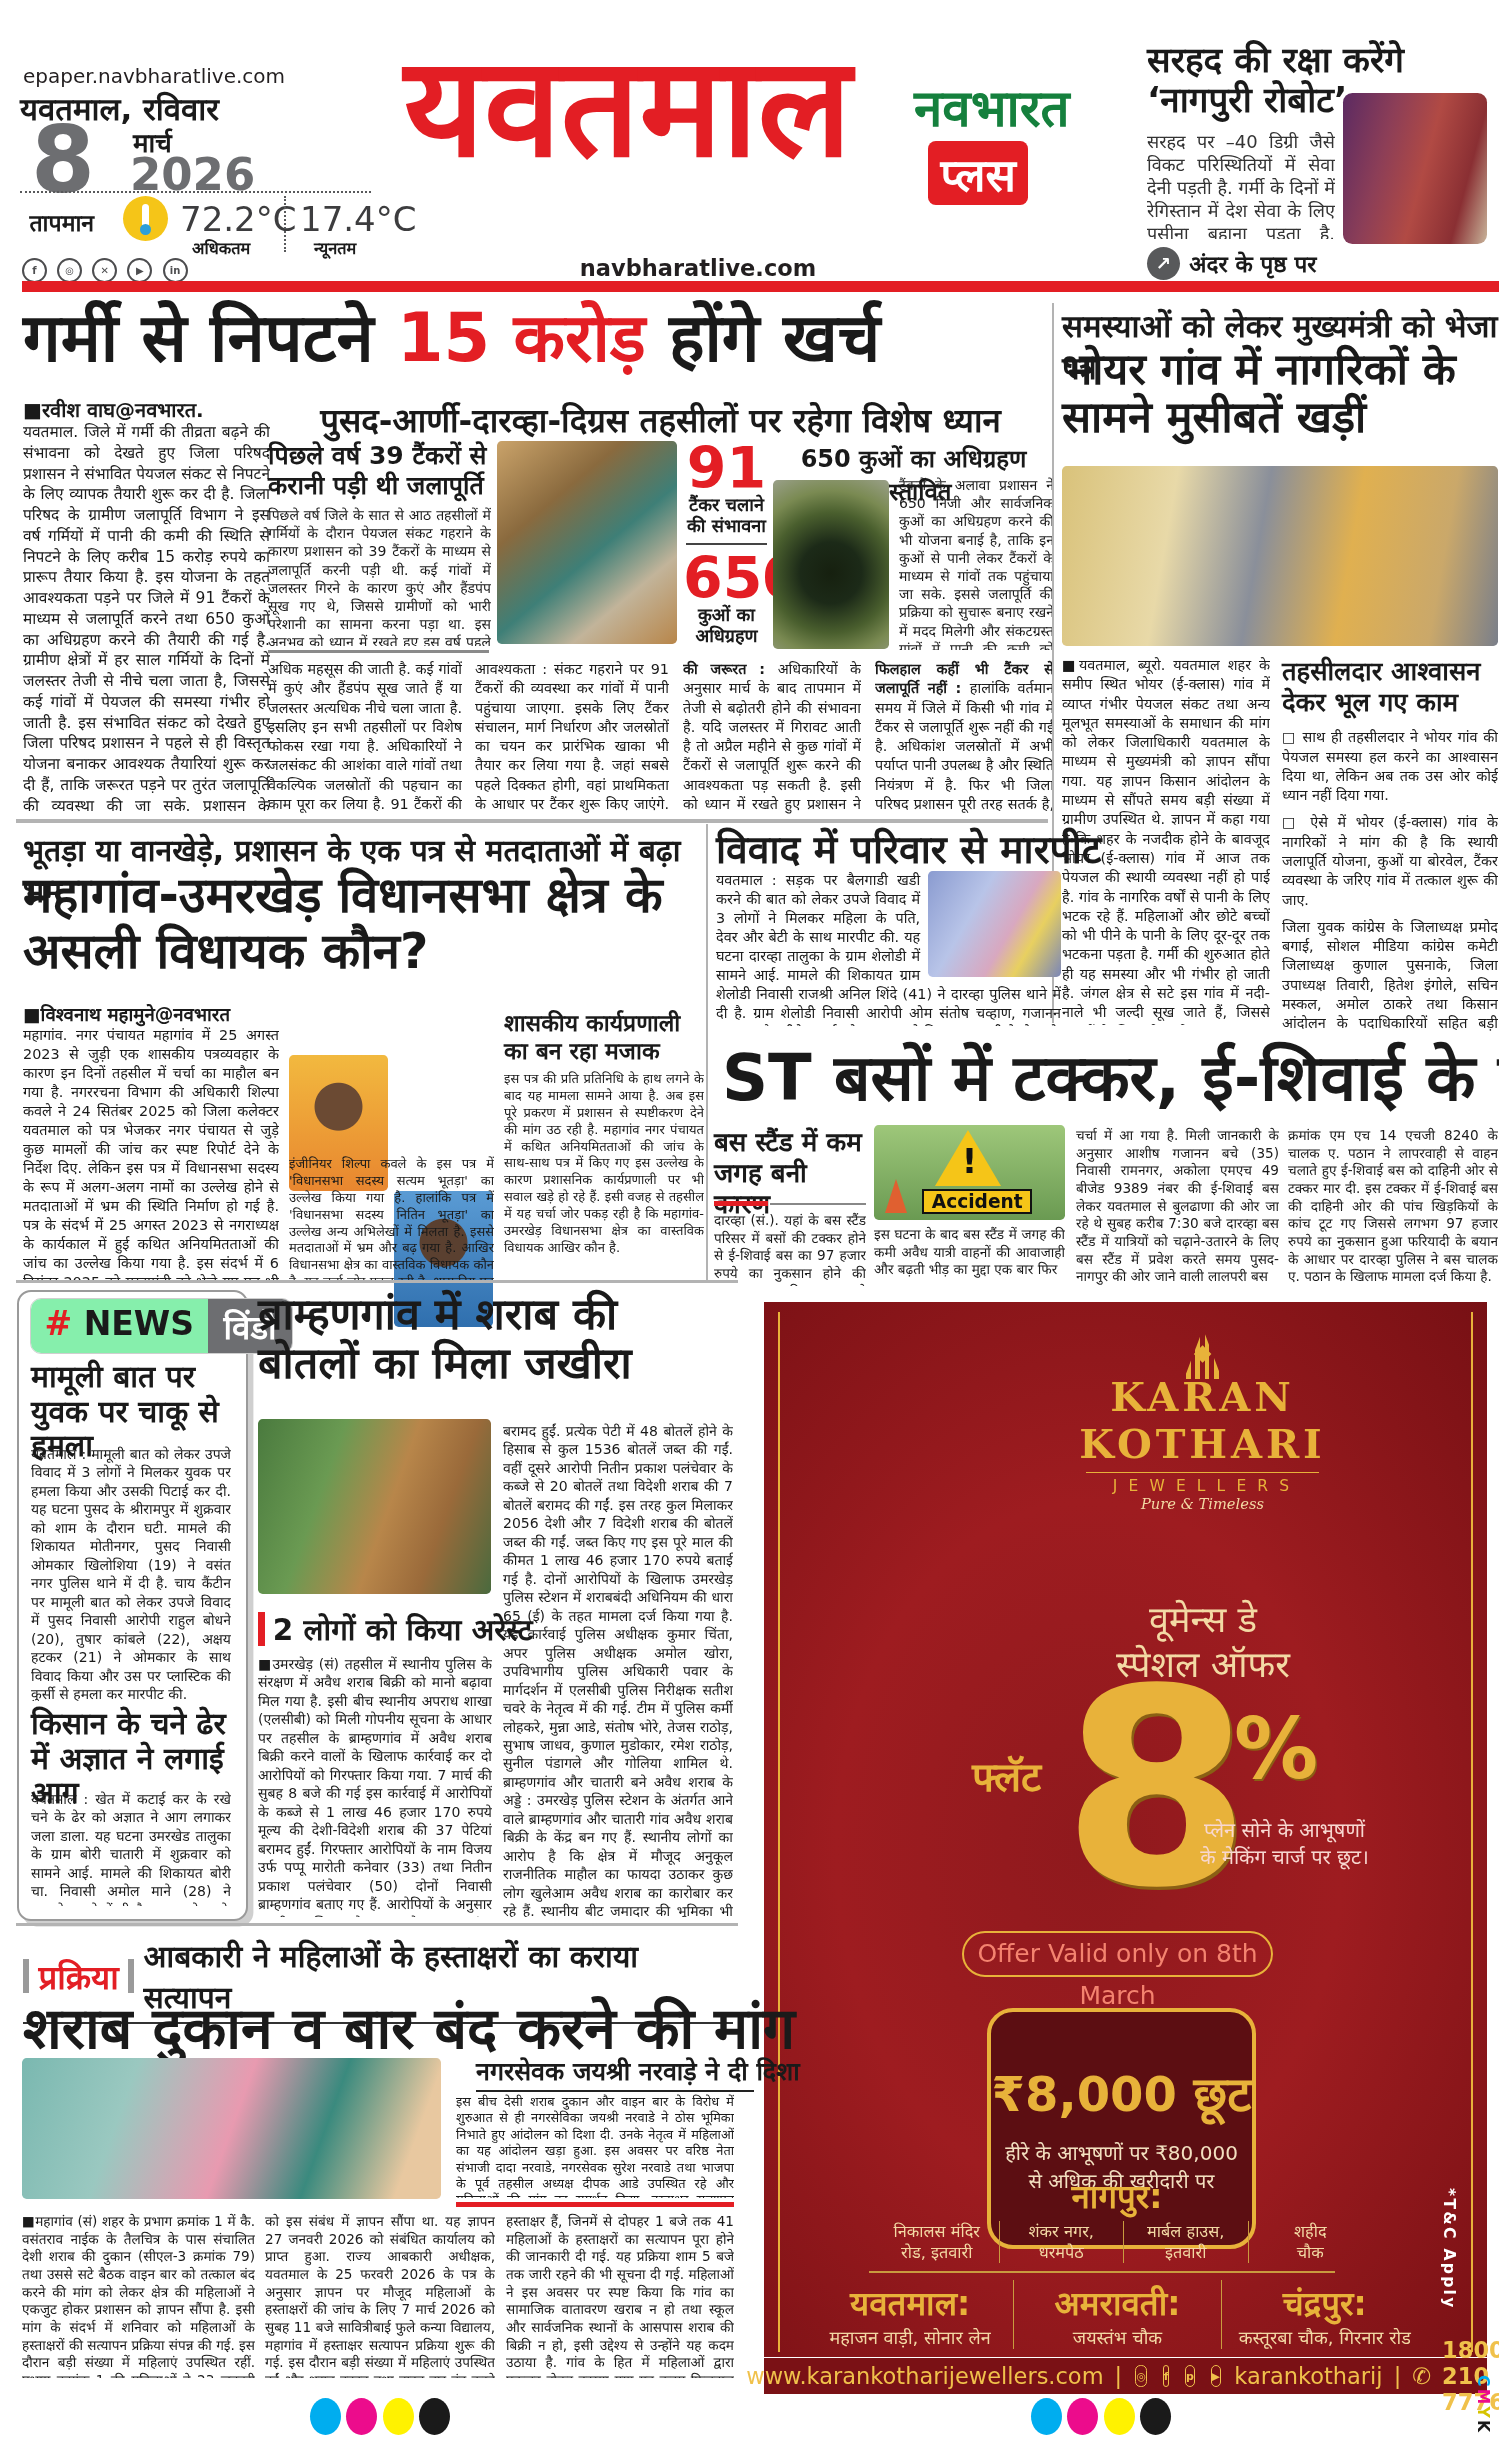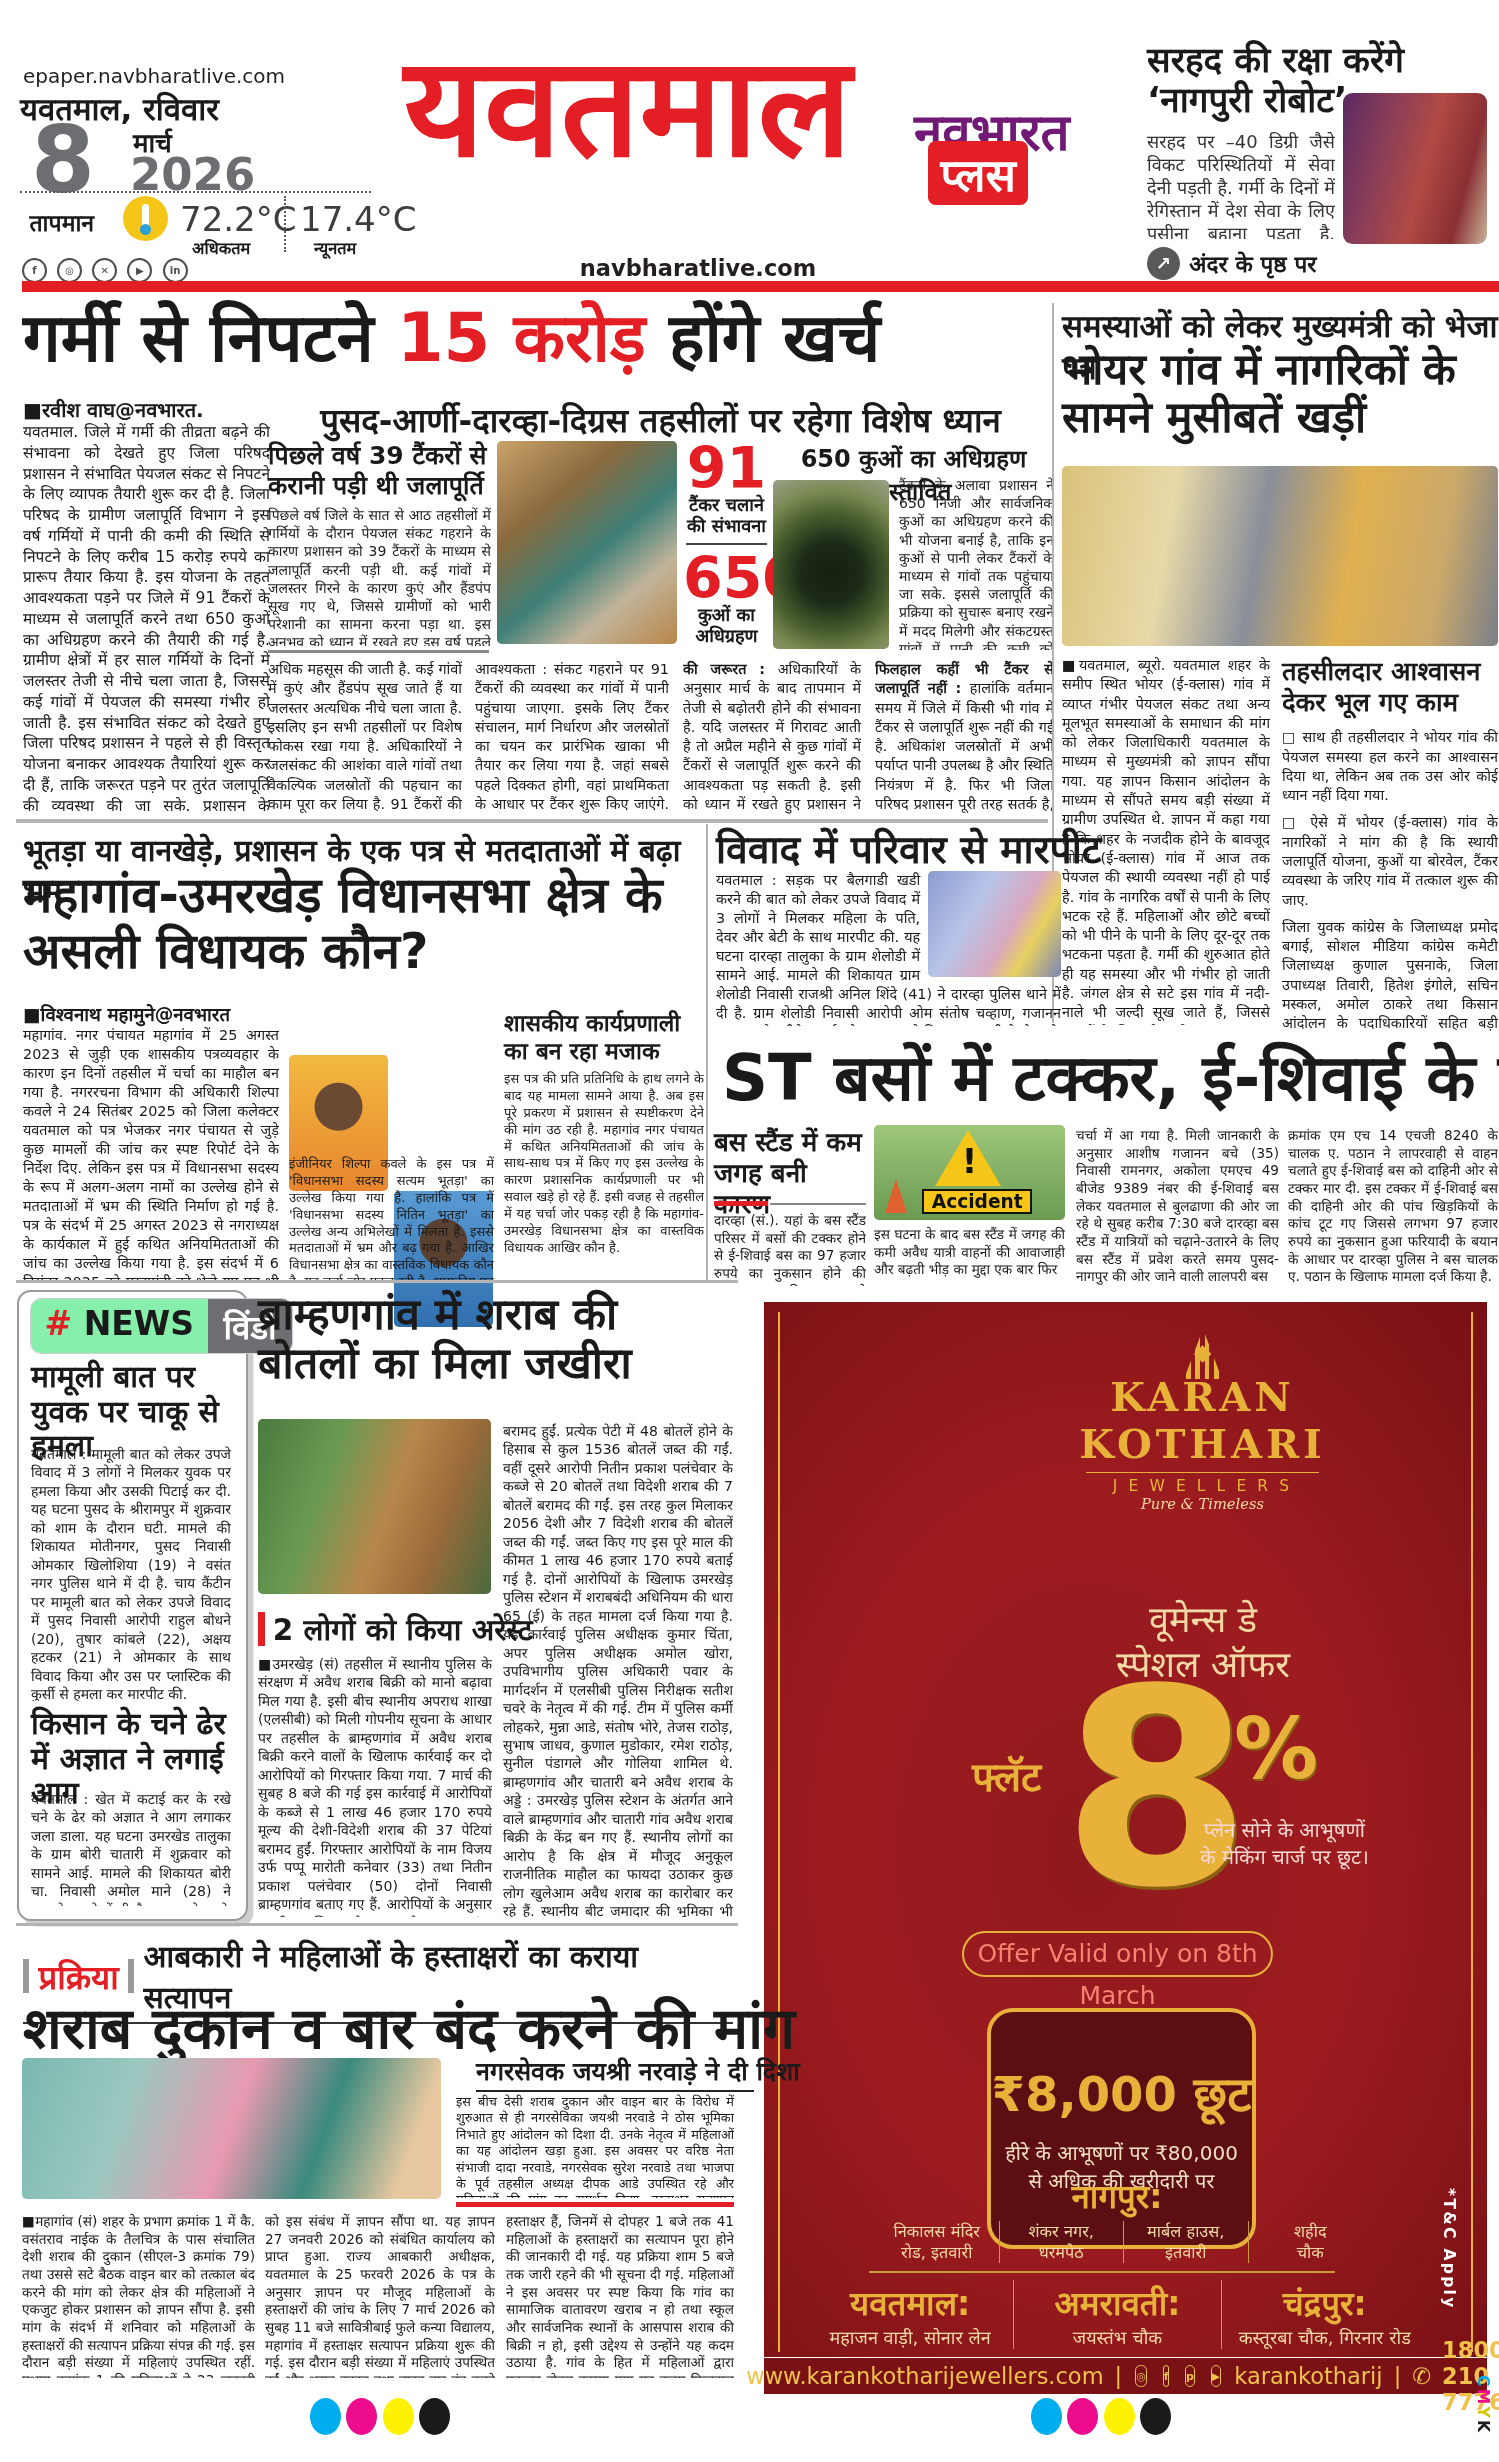--- a/index.html
+++ b/index.html
@@ -80,21 +80,21 @@
 
   <div class="abs" style="left:22px;top:258px;">
     <span class="soc">f</span>
     <span class="soc">◎</span>
     <span class="soc">✕</span>
     <span class="soc">▶</span>
     <span class="soc">in</span>
   </div>
 
   <div class="abs b red" style="left:404px;top:39px;font-size:138px;line-height:1;">यवतमाल</div>
-  <div class="abs b" style="left:914px;top:71px;font-size:51px;color:#701a75;margin-top:24px;">नवभारत</div>
+  <div class="abs b" style="left:914px;top:71px;font-size:51px;color:#15803d;">नवभारत</div>
   <div class="abs b brandplus" style="left:928px;top:141px;font-size:45px;">प्लस</div>
   <div class="abs b ctr" style="left:512px;top:255px;width:372px;font-size:22.5px;color:#231f20;">navbharatlive.com</div>
 
   <div class="abs b" style="left:1147px;top:40px;width:334px;font-size:35px;line-height:1.15;">सरहद की रक्षा करेंगे ‘नागपुरी रोबोट’</div>
   <div class="abs j" style="left:1147px;top:130px;width:188px;height:109px;font-size:18px;line-height:1.28;color:#333;">सरहद पर –40 डिग्री जैसे विकट परिस्थितियों में सेवा देनी पड़ती है. गर्मी के दिनों में रेगिस्तान में देश सेवा के लिए पसीना बहाना पड़ता है. लेकिन अब जवानों को इससे राहत मिलेगी. नागपुर के मिहान में…</div>
   <div class="abs photo" style="left:1343px;top:93px;width:144px;height:151px;border-radius:9.3px;background:linear-gradient(105deg,#5b2a62 0%,#8c3e57 30%,#b14a44 55%,#8a2f33 80%,#c8b49a 100%);"></div>
   <div class="abs" style="left:1147px;top:247px;display:flex;align-items:center;gap:9.3px;">
     <span class="promo-link-ic">↗</span>
     <span class="b" style="font-size:22.5px;">अंदर के पृष्ठ पर</span>
   </div>

